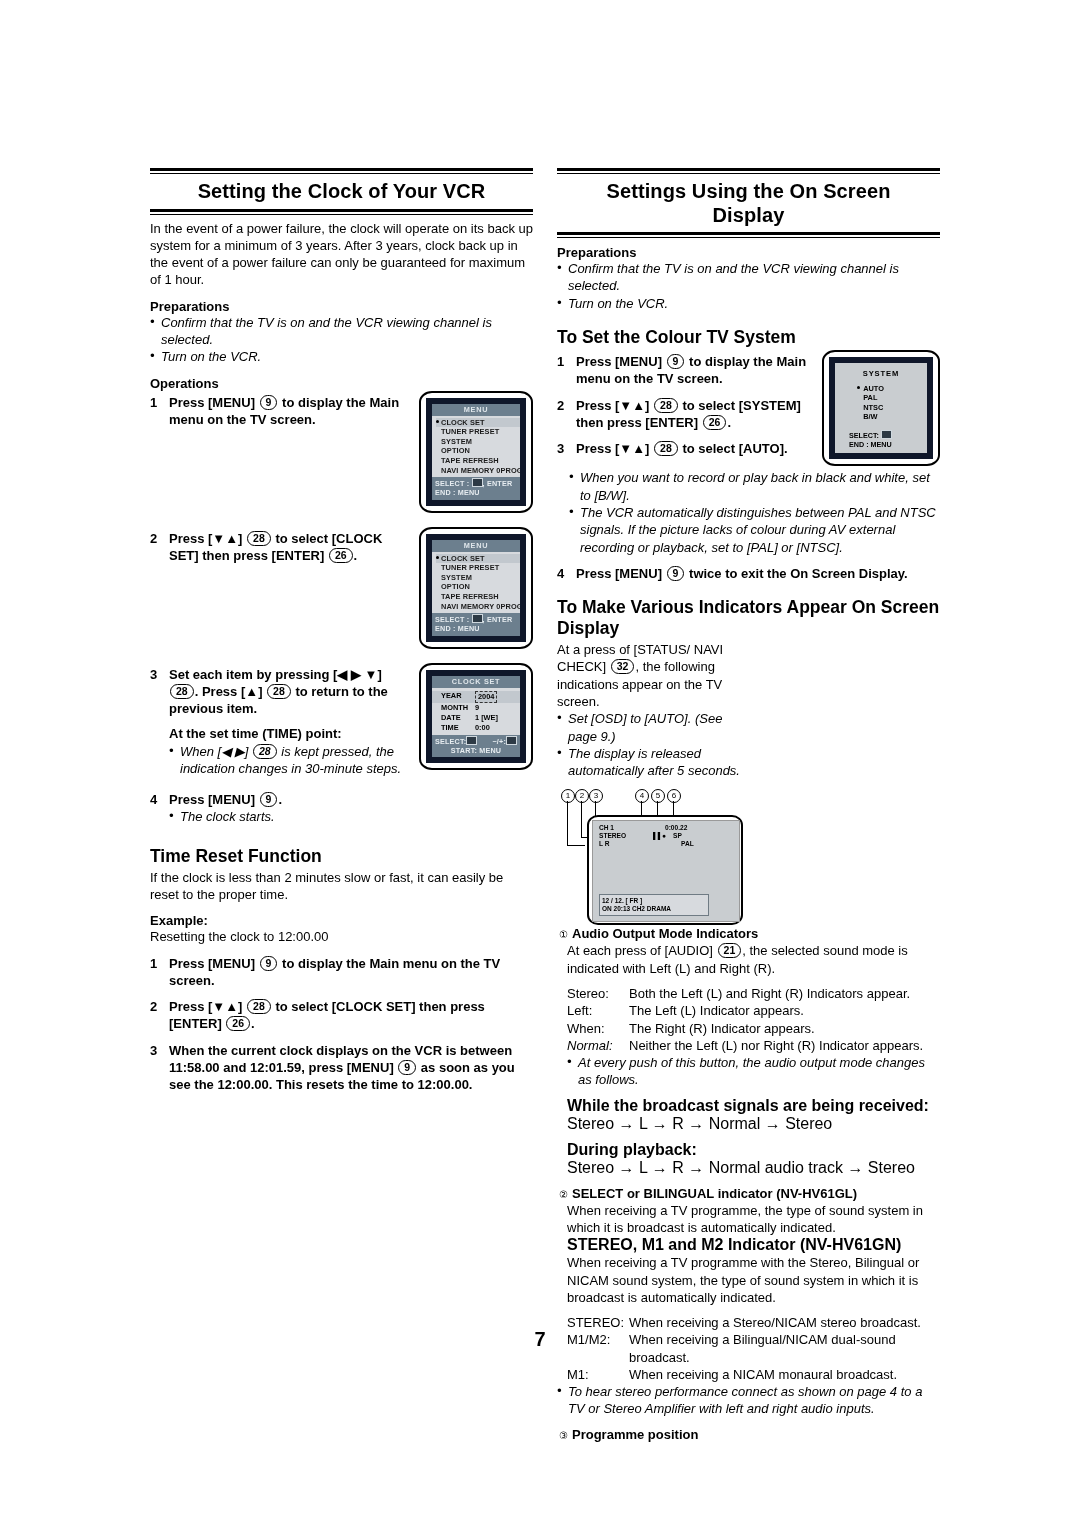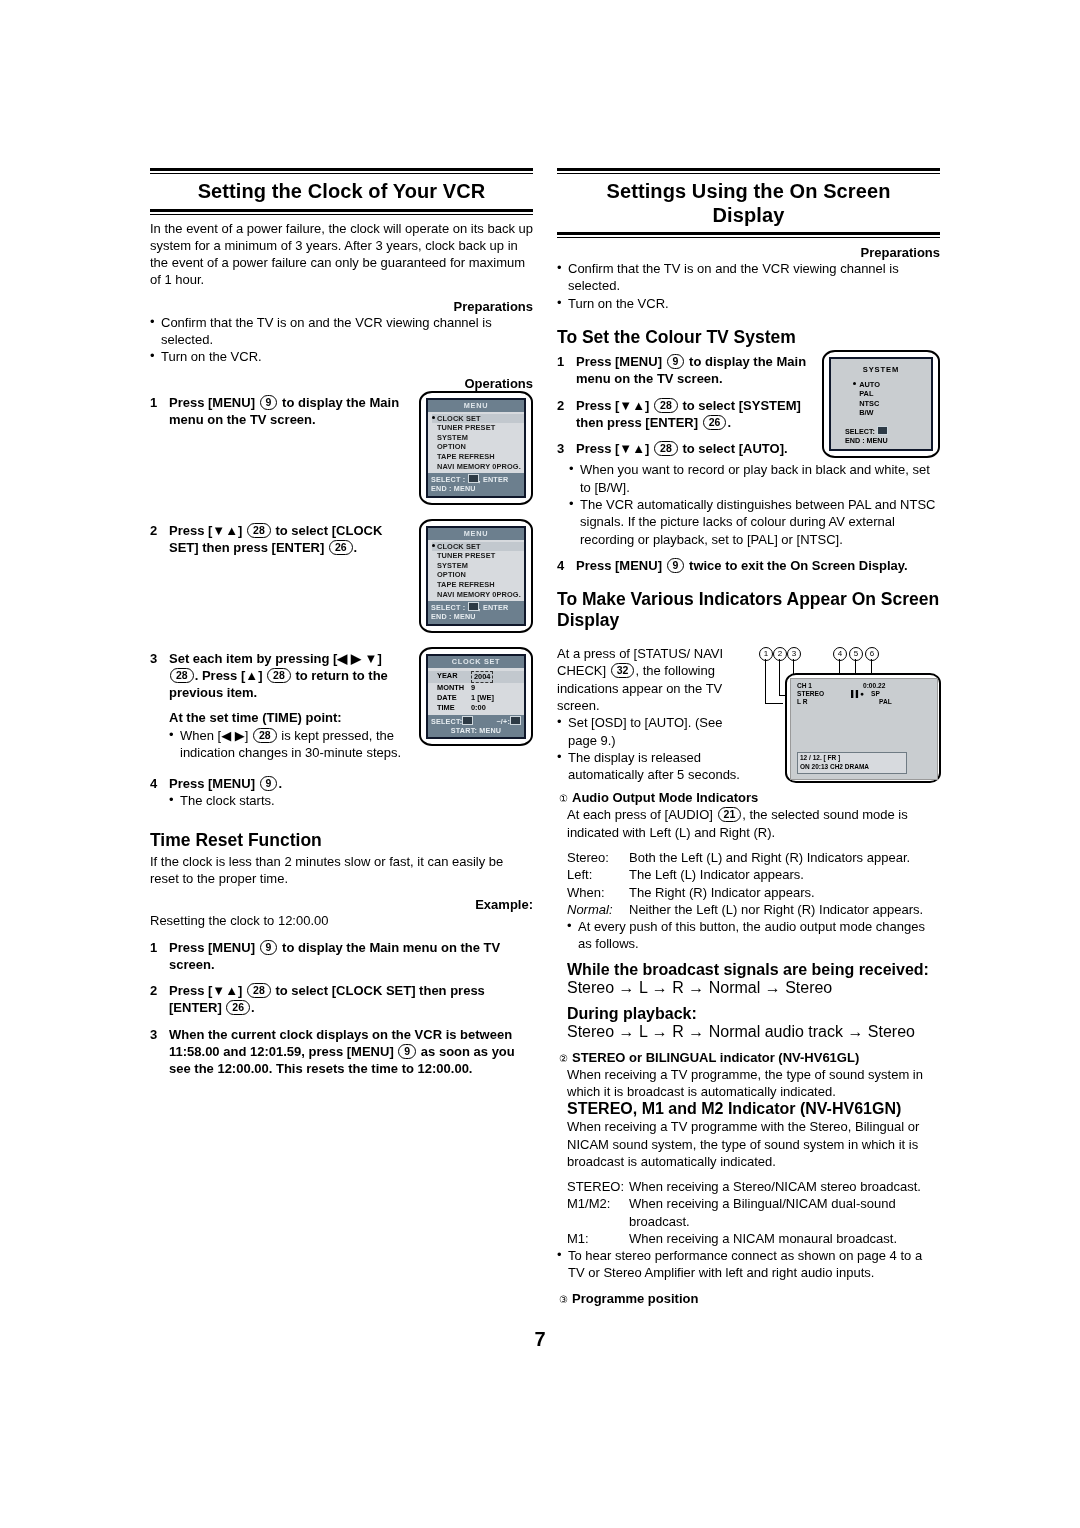--- a/index.html
+++ b/index.html
@@ -7,49 +7,49 @@
   .page{position:relative;width:1080px;height:1528px;background:#fff;}
   .cols{position:absolute;left:150px;top:168px;width:790px;display:flex;gap:24px;}
   .col{width:383px;}
 
   
   .secthead{margin:0 0 0 0;}
   .rule-top{border-top:3px solid #000;border-bottom:1px solid #000;height:2px;margin-bottom:0;}
   .rule-bot{border-top:3px solid #000;border-bottom:1px solid #000;height:2px;margin-top:2px;}
   .secthead h1{font-size:20px;font-weight:bold;text-align:center;margin:6px 0 5px 0;line-height:1.18;letter-spacing:.1px;}
   h2.sub{font-size:17.5px;font-weight:bold;margin:15px 0 2px 0;line-height:1.2;}
-  h3.bold{font-size:13px;font-weight:bold;margin:10px 0 0 0;text-align:right;}
+  h3.bold{font-size:13px;font-weight:bold;margin:10px 0 0 0;}
 
   p{margin:0;font-size:13px;line-height:1.33;}
   .body{font-size:13px;line-height:1.33;margin:5px 0 0 0;}
   .bold{font-weight:bold;}
 
   ul.bul{list-style:none;margin:0;padding:0;}
-  ul.bul li{font-size:13px;line-height:1.33;padding-left:11px;position:relative;margin:0;}
+  ul.bul li{font-size:13px;line-height:1.33;padding-left:11px;position:relative;margin:0;font-style:italic;}
   ul.bul li:before{content:"\2022";position:absolute;left:0;top:-1px;}
 
   ol.steps{list-style:none;margin:0;padding:0;}
   ol.steps>li{font-size:13px;font-weight:bold;line-height:1.33;position:relative;padding-left:19px;margin-top:9px;}
   ol.steps>li .num{position:absolute;left:0;top:0;font-weight:bold;}
   ol.steps>li.first{margin-top:3px;}
   ol.steps ul.bul li{font-weight:normal;}
 
   .kc{display:inline-block;border:1.4px solid #000;border-radius:10px;padding:0 5px;font-size:10.5px;
       font-weight:bold;line-height:13px;vertical-align:1px;margin:0 1px;}
   .cnum{display:inline-block;border:1.2px solid #000;border-radius:50%;width:13px;height:13px;line-height:12px;
       text-align:center;font-size:10px;font-weight:normal;vertical-align:0px;margin-right:2px;}
 
   
   .row{display:flex;gap:8px;align-items:flex-start;}
   .row .txt{flex:1;}
   .shotwrap{flex:0 0 auto;}
 
   
   .tv{position:relative;border:2.2px solid #000;border-radius:13px/11px;background:#fff;padding:5px;}
-  .tvin{border:2px solid #0f172a;background:#7f1d1d;overflow:hidden;}
+  .tvin{border:6px solid #0f172a;background:#7f1d1d;overflow:hidden;}
   .osd-hdr{background:#6c7f8e;color:#dfe6eb;font-size:7.3px;font-weight:bold;text-align:center;
            letter-spacing:.7px;padding:1.5px 0 1.5px 0;}
   .osd-body{background:#d7dade;padding:2px 0 2px 4px;}
   .osd-body .itm{font-size:7.4px;font-weight:bold;color:#1b1b1b;line-height:9.6px;white-space:nowrap;letter-spacing:.1px;}
   .osd-body .itm.sel{background:#c2c8ce;}
   .osd-body .itm .dot{display:inline-block;width:3px;height:3px;border-radius:50%;background:#000;vertical-align:2px;margin-right:2px;}
   .osd-body .itm .nodot{display:inline-block;width:3px;margin-right:2px;}
   .osd-ftr{background:#6c7f8e;color:#e6ecf0;font-size:7.2px;font-weight:bold;line-height:9.2px;
            padding:1px 3px 2px 3px;letter-spacing:.2px;}
   .blk2{display:inline-block;width:9px;height:7px;background:#2d3a45;border:.6px solid #cfd8de;vertical-align:-1px;}
@@ -341,21 +341,21 @@
         <li>
           <span class="num">4</span>
           <span>Press [MENU]</span>
           <span class="kc">9</span>
           <span>twice to exit the On Screen Display.</span>
         </li>
       </ol>
 
       <h2 class="sub"><span>To Make Various Indicators Appear On</span> <span>Screen Display</span></h2>
 
-      <div class="row" style="margin-top:14px;">
+      <div class="row" style="margin-top:2px;flex-direction:column;">
         <div class="txt" style="max-width:196px;">
           <p><span>At a press of [STATUS/ NAVI CHECK]</span>
             <span class="kc">32</span><span>, the following indications appear on the TV screen.</span></p>
           <ul class="bul">
             <li>Set [OSD] to [AUTO]. (See page 9.)</li>
             <li>The display is released automatically after 5 seconds.</li>
           </ul>
         </div>
 
         <div class="diag">
@@ -435,21 +435,21 @@
           <div>Stereo → L → R → Normal → Stereo</div>
         </div>
         <div class="indent" style="margin-top:8px;">
           <div class="bold">During playback:</div>
           <div>Stereo → L → R → Normal audio track → Stereo</div>
         </div>
       </div>
 
       <div style="margin-top:9px;">
         <div class="bold" style="font-size:13px;">
-          <span class="cnum" style="border:none;">②</span><span>STEREO or BILINGUAL indicator (NV-HV61GL)</span>
+          <span class="cnum" style="border:none;">②</span><span>SELECT or BILINGUAL indicator (NV-HV61GL)</span>
         </div>
         <p class="indent">When receiving a TV programme, the type of sound system in which it is broadcast is automatically indicated.</p>
         <div class="indent bold">STEREO, M1 and M2 Indicator (NV-HV61GN)</div>
         <p class="indent">When receiving a TV programme with the Stereo, Bilingual or NICAM sound system, the type of sound system in which it is broadcast is automatically indicated.</p>
 
         <div class="indent" style="margin-top:8px;">
           <div class="def">
               <span class="k" style="width:62px;">STEREO:</span>
               <span>When receiving a Stereo/NICAM stereo broadcast.</span>
             </div>

